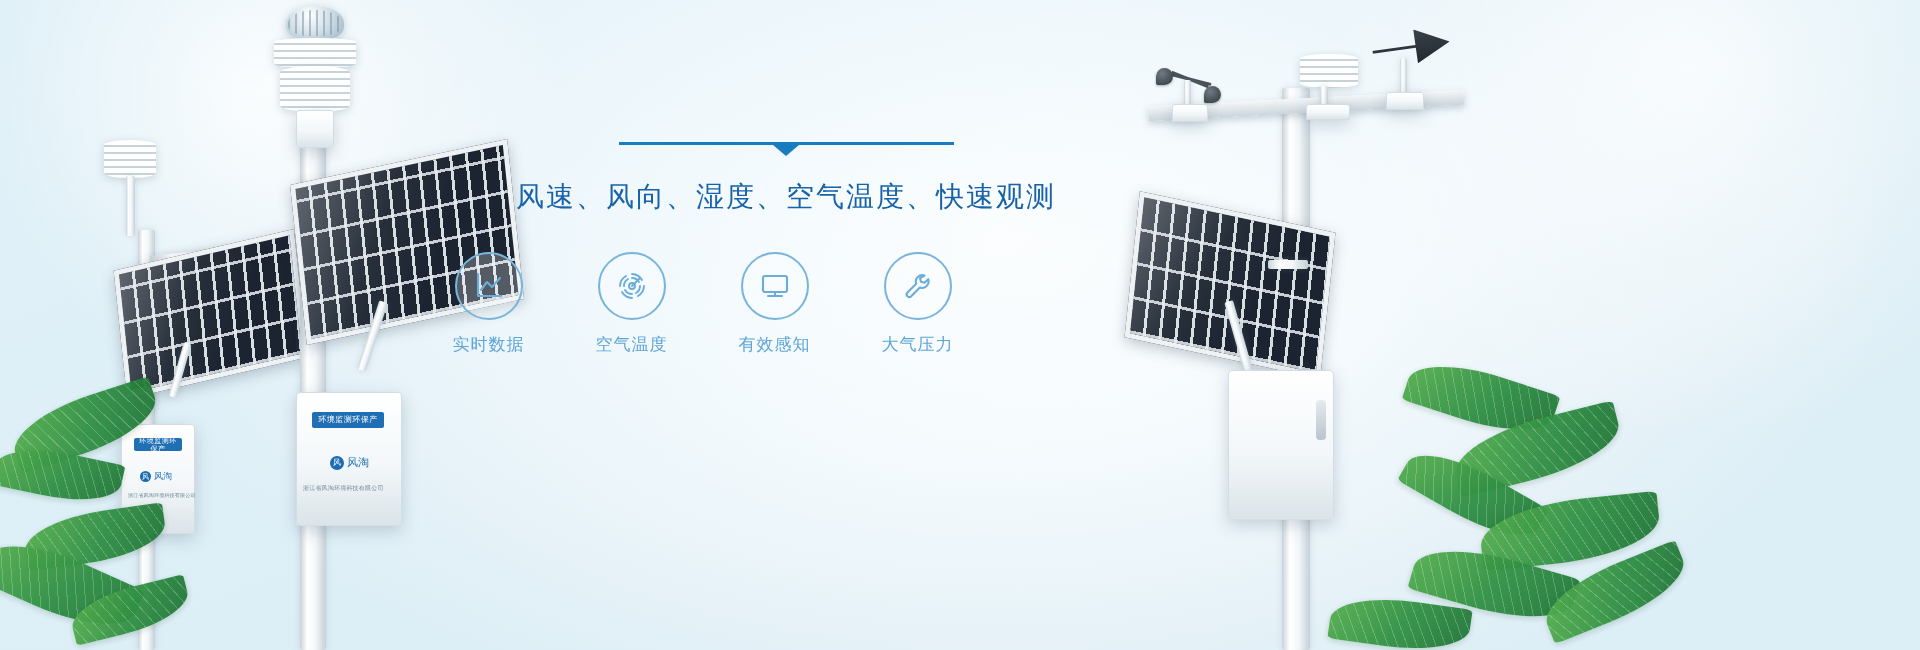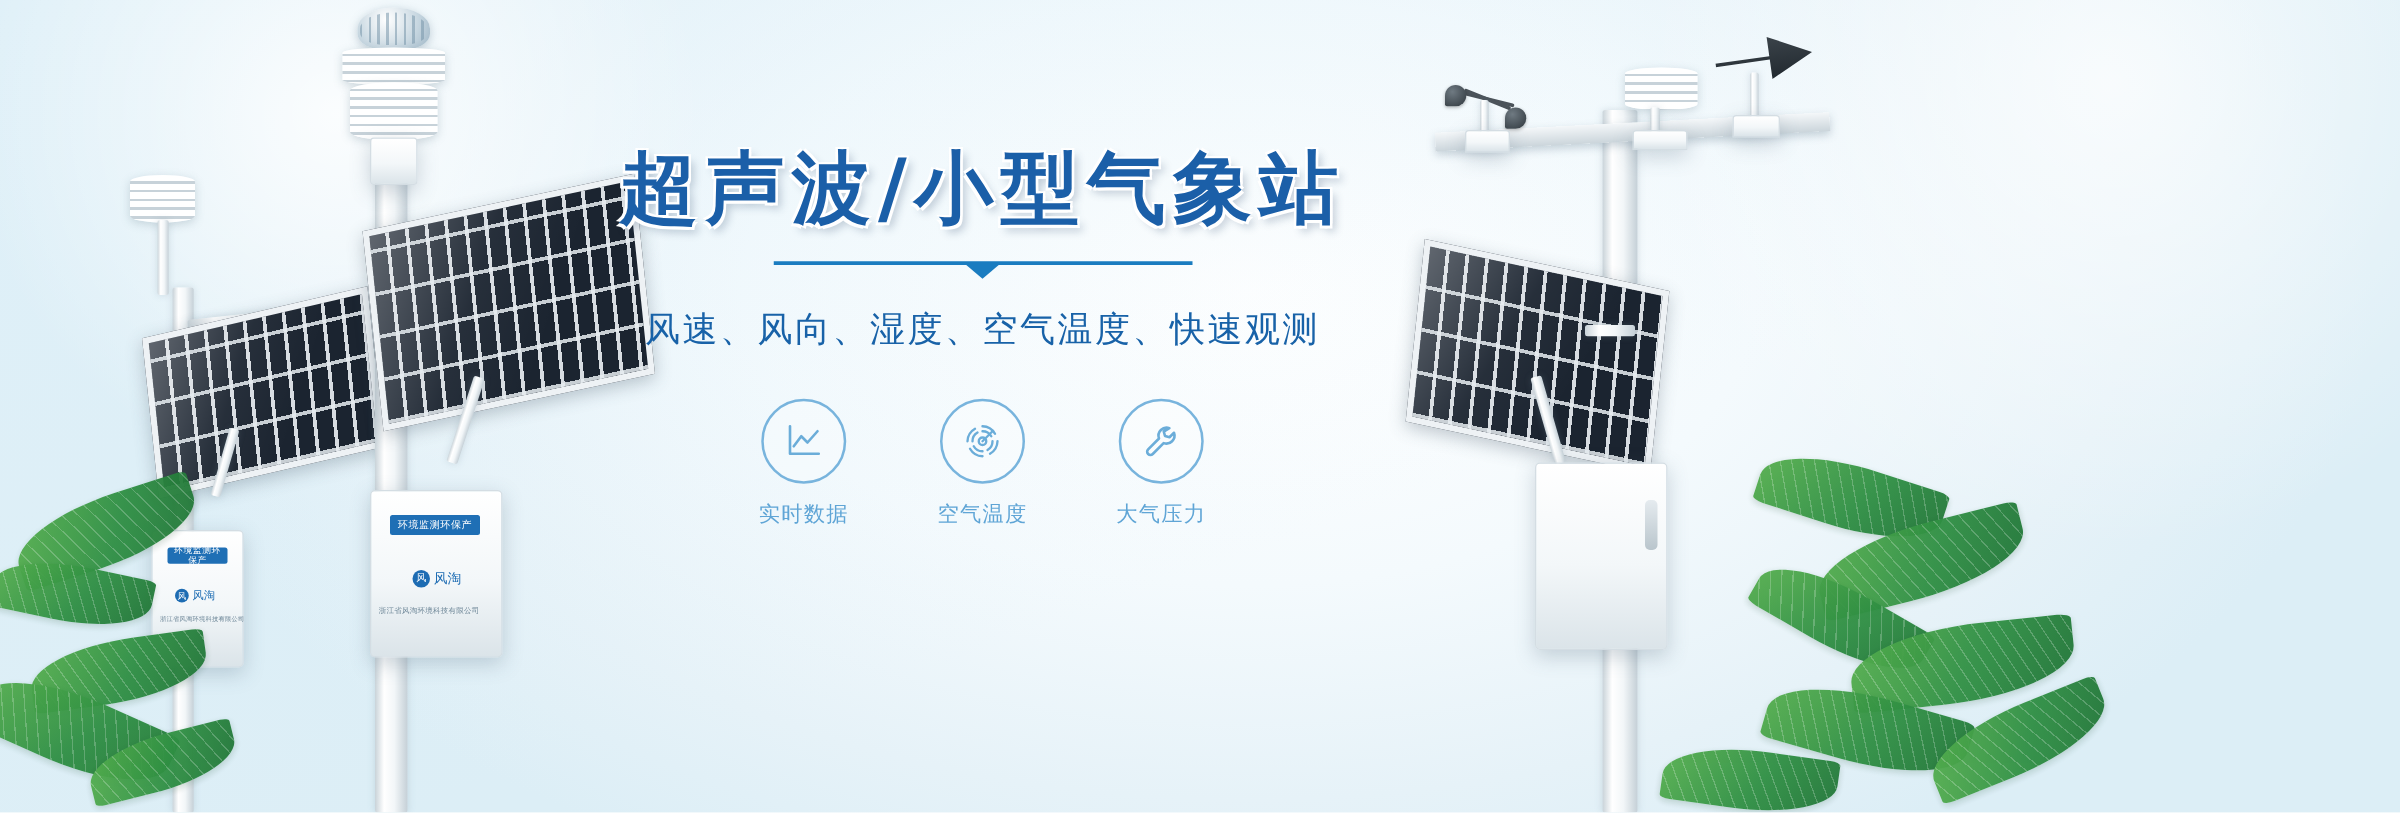--- a/index.html
+++ b/index.html
@@ -195,21 +195,20 @@
     color: #1862a8;
     letter-spacing: 2px;
     margin: 0;
     white-space: nowrap;
   }
   .sub1 { margin-top: 22px; }
   .sub2 { margin-top: 16px; }
 
   .features {
     display: flex;
-    justify-content: center;
     gap: 38px;
     margin-top: 36px;
   }
   .feature {
     width: 105px;
     display: flex;
     flex-direction: column;
     align-items: center;
   }
   .feature-circle {
@@ -334,21 +333,20 @@
     <div class="leaf" style="left:1452px; top:420px; width:170px; height:58px; transform:rotate(-14deg);"></div>
     <div class="leaf" style="left:1400px; top:470px; width:146px; height:50px; transform:rotate(30deg);"></div>
     <div class="leaf" style="left:1480px; top:500px; width:180px; height:62px; transform:rotate(-6deg);"></div>
     <div class="leaf" style="left:1412px; top:556px; width:164px; height:56px; transform:rotate(16deg);"></div>
     <div class="leaf" style="left:1540px; top:566px; width:150px; height:52px; transform:rotate(-22deg);"></div>
     <div class="leaf" style="left:1330px; top:600px; width:140px; height:48px; transform:rotate(8deg);"></div>
   </div>
 
   <div class="content">
 
-    <h1 class="headline">超声波/小型气象站</h1>
 
     <div class="divider">
       <div class="bar"></div>
       <div class="tri"></div>
     </div>
 
     <p class="sub-line sub1">风速、风向、湿度、空气温度、快速观测</p>
 
     <div class="features">
 
@@ -373,20 +371,30 @@
             <path d="M17 5 a12 12 0 0 1 10 6"></path>
             <path d="M29 17 a12 12 0 0 1 -6 10"></path>
             <path d="M17 29 a12 12 0 0 1 -10 -6"></path>
             <path d="M5 17 a12 12 0 0 1 6 -10"></path>
             <line x1="17" y1="17" x2="25" y2="9"></line>
           </svg>
         </div>
         <div class="feature-label">空气温度</div>
       </div>
 
+      <div class="feature">
+        <div class="feature-circle">
+          <svg width="34" height="34" viewBox="0 0 34 34" fill="none" stroke="#6badd9" stroke-width="2.1" stroke-linecap="round" stroke-linejoin="round">
+            <rect x="5" y="7" width="24" height="16" rx="2"></rect>
+            <line x1="17" y1="23" x2="17" y2="27"></line>
+            <line x1="10" y1="27" x2="24" y2="27"></line>
+          </svg>
+        </div>
+        <div class="feature-label">有效感知</div>
+      </div>
 
       <div class="feature">
         <div class="feature-circle">
           <svg width="34" height="34" viewBox="0 0 34 34" fill="none" stroke="#6badd9" stroke-width="2.1" stroke-linecap="round" stroke-linejoin="round">
             <path d="M23.5 6.5 a6.5 6.5 0 0 0 -8.3 8.3 L6.5 23.5 a2.6 2.6 0 0 0 3.7 3.7 l8.7 -8.7 a6.5 6.5 0 0 0 8.3 -8.3 l-3.6 3.6 -3.6 -1 -1 -3.6 z"></path>
           </svg>
         </div>
         <div class="feature-label">大气压力</div>
       </div>
 

